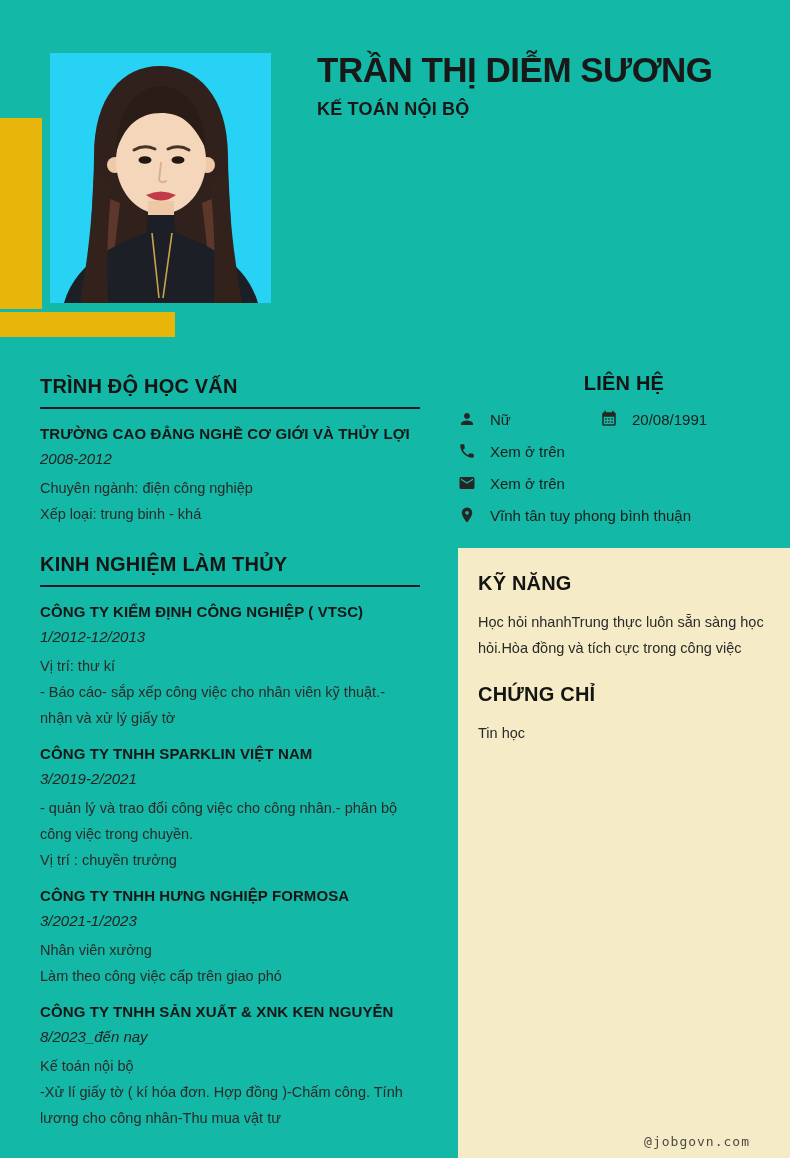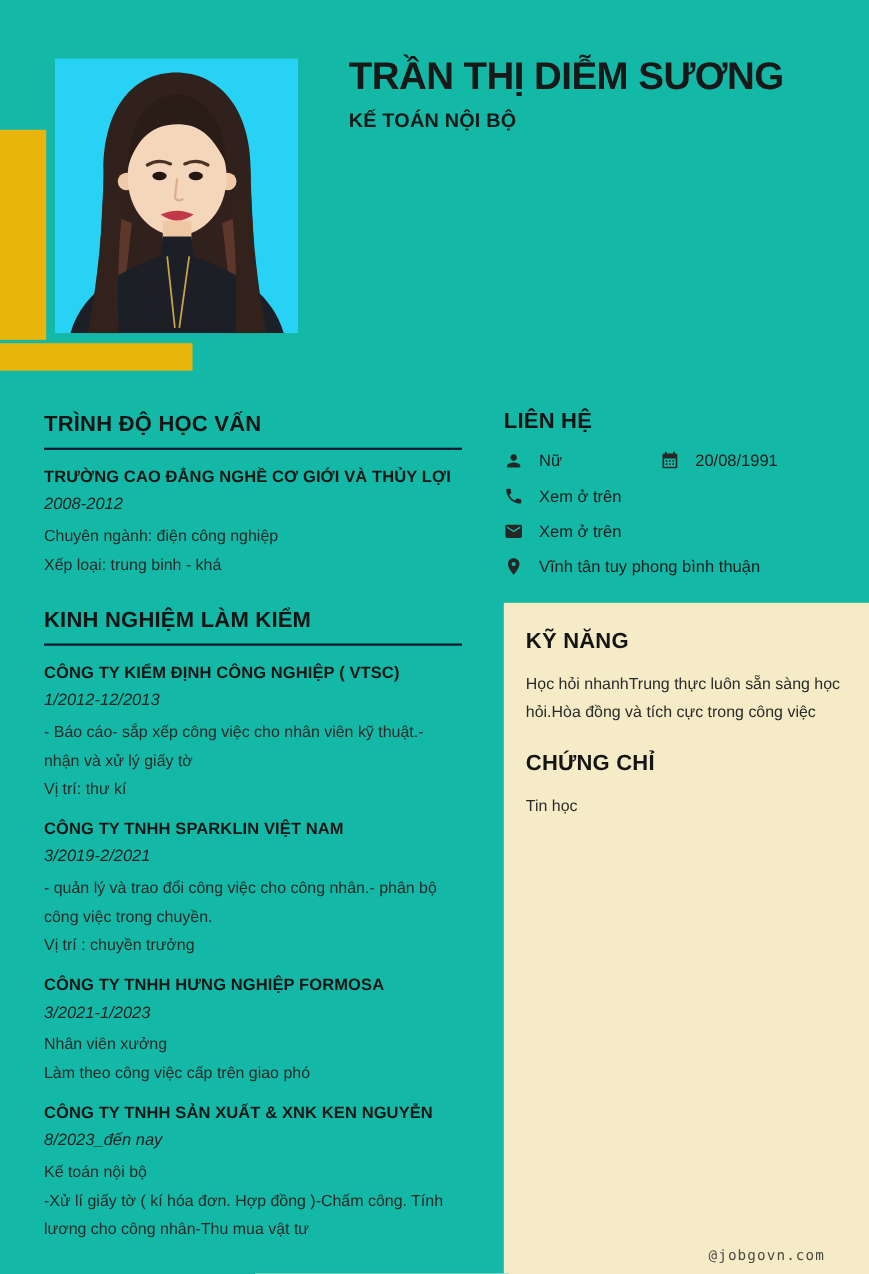--- a/index.html
+++ b/index.html
@@ -56,21 +56,21 @@
   
   .left-col { position: absolute; left: 40px; top: 375px; width: 380px; }
   .entry-title { font-size: 15px; font-weight: 700; color: #161616; margin-bottom: 8px; letter-spacing: 0.1px; }
   .entry-period { font-size: 15px; font-style: italic; color: #222; margin-bottom: 8px; }
   .entry-line { font-size: 14.5px; color: #2a2a2a; line-height: 26px; }
   .experience { margin-top: 26px; }
   .job { margin-bottom: 14px; }
 
   
   .contact { position: absolute; left: 458px; top: 372px; width: 332px; }
-  .contact .sec-heading { margin-bottom: 15px; }
+  .contact .sec-heading { margin-bottom: 15px; text-align: center; }
   .c-row { display: flex; align-items: center; margin-bottom: 14px; font-size: 15px; color: #1d1d1d; }
   .c-row .icon { width: 18px; height: 18px; flex: 0 0 18px; margin-right: 14px; }
   .c-row .icon svg { display: block; width: 18px; height: 18px; fill: #262626; }
   .c-pair { display: flex; align-items: flex-end; }
   .c-pair.first { width: 142px; }
 
   
   .panel {
     position: absolute; left: 458px; top: 548px;
     width: 332px; height: 610px;
@@ -140,27 +140,27 @@
   <div class="left-col">
     <section>
       <div class="sec-heading ruled">TRÌNH ĐỘ HỌC VẤN</div>
       <div class="entry-title">TRƯỜNG CAO ĐẲNG NGHỀ CƠ GIỚI VÀ THỦY LỢI</div>
       <div class="entry-period">2008-2012</div>
       <div class="entry-line">Chuyên ngành: điện công nghiệp</div>
       <div class="entry-line">Xếp loại: trung binh - khá</div>
     </section>
 
     <section class="experience">
-      <div class="sec-heading ruled">KINH NGHIỆM LÀM KIỂM</div>
+      <div class="sec-heading ruled">KINH NGHIỆM LÀM THỦY</div>
 
       <div class="job">
         <div class="entry-title">CÔNG TY KIỂM ĐỊNH CÔNG NGHIỆP ( VTSC)</div>
         <div class="entry-period">1/2012-12/2013</div>
+        <div class="entry-line">Vị trí: thư kí</div>
         <div class="entry-line">- Báo cáo- sắp xếp công việc cho nhân viên kỹ thuật.- nhận và xử lý giấy tờ</div>
-        <div class="entry-line">Vị trí: thư kí</div>
       </div>
 
       <div class="job">
         <div class="entry-title">CÔNG TY TNHH SPARKLIN VIỆT NAM</div>
         <div class="entry-period">3/2019-2/2021</div>
         <div class="entry-line">- quản lý và trao đổi công việc cho công nhân.- phân bộ công việc trong chuyền.</div>
         <div class="entry-line">Vị trí : chuyền trưởng</div>
       </div>
 
       <div class="job">

